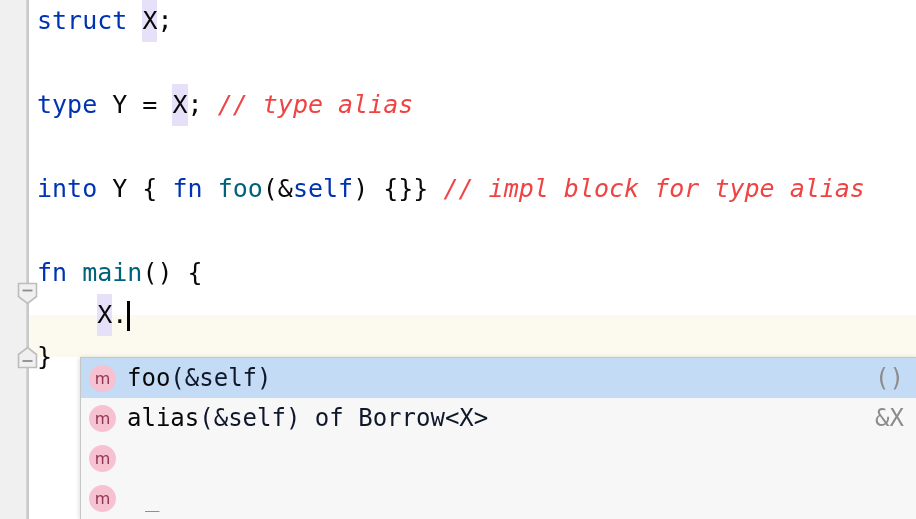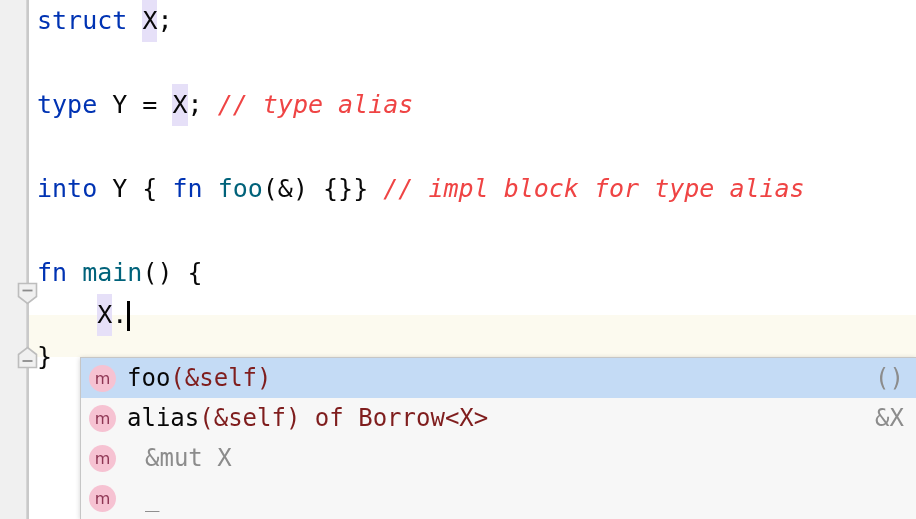--- a/index.html
+++ b/index.html
@@ -135,21 +135,21 @@
     text-align: center;
     margin-right: 11px;
   }
   .cmpl-text {
     flex: 1 1 auto;
     overflow: hidden;
     font-family: "DejaVu Sans Mono", monospace;
     font-size: 24px;
   }
   .cmpl-name { color: #080808; }
-  .cmpl-tail { color: #7f1d1d; }
+  .cmpl-tail { color: #0f172a; }
   .cmpl-type {
     flex: 0 0 auto;
     color: #8c8c8c;
     font-family: "DejaVu Sans Mono", monospace;
     font-size: 24px;
     padding-left: 18px;
   }
 </style>
 </head>
 <body>
@@ -173,41 +173,40 @@
       <path d="M13.5 3.5 L22.5 10.5 V23.5 H4.5 V10.5 Z" fill="#f0f0f0" stroke="#bdbdbd" stroke-width="1.6"></path>
       <line x1="8.5" y1="17" x2="18.5" y2="17" stroke="#8c8c8c" stroke-width="1.8"></line>
     </svg>
   </div>
 
   <div id="code">
       <div class="line" style="top: 0px;"><span class="kw">struct</span><span class="plain"> </span><span class="hl">X</span><span class="plain">;</span></div>
       <div class="line" style="top: 42px;"></div>
       <div class="line" style="top: 84px;"><span class="kw">type</span><span class="plain"> Y = </span><span class="hl">X</span><span class="plain">; </span><span class="cmt">// type alias</span></div>
       <div class="line" style="top: 126px;"></div>
-      <div class="line" style="top: 168px;"><span class="kw">into</span><span class="plain"> Y { </span><span class="kw">fn</span><span class="plain"> </span><span class="fnm">foo</span><span class="plain">(&amp;</span><span class="plain">) {}} </span><span class="cmt">// impl block for type alias</span></div>
+      <div class="line" style="top: 168px;"><span class="kw">into</span><span class="plain"> Y { </span><span class="kw">fn</span><span class="plain"> </span><span class="fnm">foo</span><span class="plain">(&amp;</span><span class="kw">self</span><span class="plain">) {}} </span><span class="cmt">// impl block for type alias</span></div>
       <div class="line" style="top: 210px;"></div>
       <div class="line" style="top: 252px;"><span class="kw">fn</span><span class="plain"> </span><span class="fnm">main</span><span class="plain">() {</span></div>
       <div class="line" style="top: 294px;"><span class="plain">    </span><span class="hl">X</span><span class="plain">.</span><span id="caret"></span></div>
       <div class="line" style="top: 336px;"><span class="plain">}</span></div>
     </div>
 
   <div id="completion-popup">
       <div class="cmpl-row selected">
         <div class="m-icon">m</div>
         <div class="cmpl-text"><span class="cmpl-name">foo</span><span class="cmpl-tail">(&amp;self)</span></div>
         <div class="cmpl-type">()</div>
       </div>
       <div class="cmpl-row">
         <div class="m-icon">m</div>
         <div class="cmpl-text"><span class="cmpl-name">alias</span><span class="cmpl-tail">(&amp;self) of Borrow&lt;X&gt;</span></div>
         <div class="cmpl-type">&amp;X</div>
       </div>
       <div class="cmpl-row">
         <div class="m-icon">m</div>
-        <div class="cmpl-type">&amp;mut X</div>
       </div>
       <div class="cmpl-row">
         <div class="m-icon">m</div>
         <div class="cmpl-type">_</div>
       </div>
     </div>
 
 </div>
 
 </body></html>

